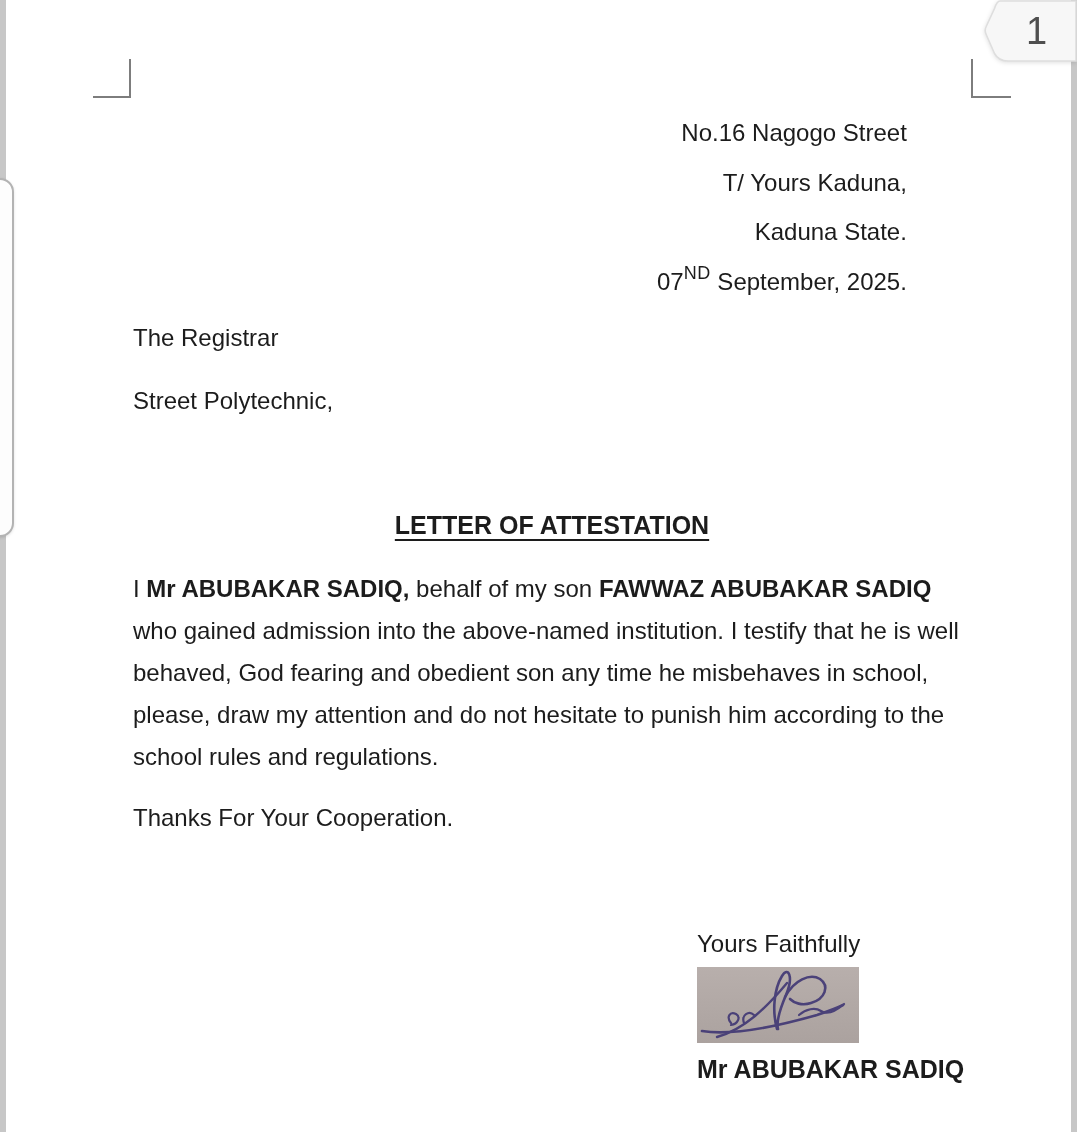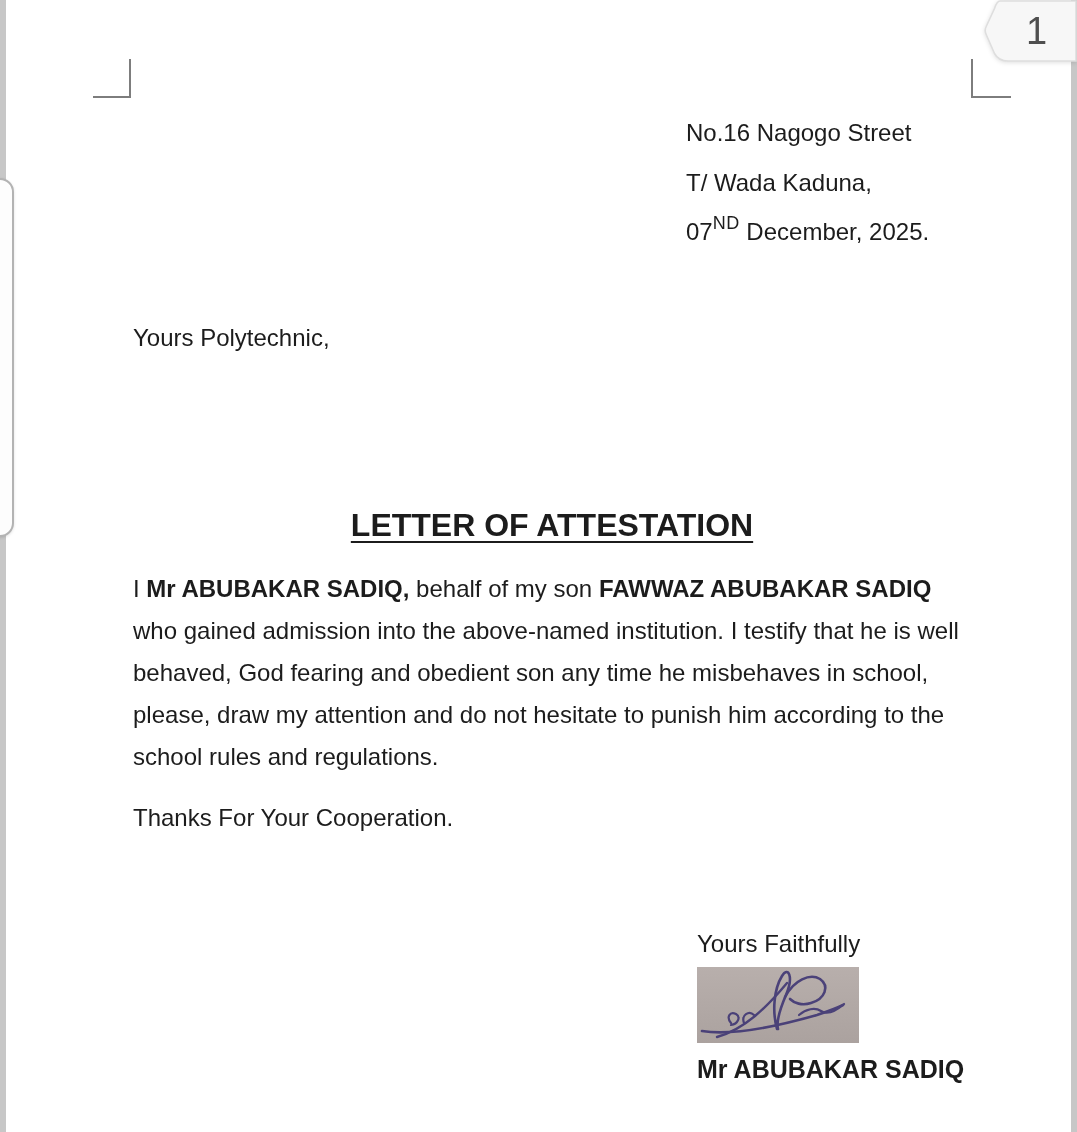--- a/index.html
+++ b/index.html
@@ -48,36 +48,36 @@
   }
 
   
   .margin-mark { position: absolute; width: 38px; height: 39px; box-sizing: border-box; }
   .margin-mark.tl { left: 93px;  top: 59px; border-right: 2px solid #7d7d7d; border-bottom: 2px solid #7d7d7d; }
   .margin-mark.tr { left: 971px; top: 59px; width: 40px; border-left: 2px solid #7d7d7d; border-bottom: 2px solid #7d7d7d; }
 
   
   .blk { position: absolute; font-size: 24px; }
 
-  .address { left: 686px; top: 108px; line-height: 49.5px; }
+  .address { left: 657px; top: 108px; line-height: 49.5px; text-align: right; }
   .address .line { display: block; white-space: nowrap; }
   .address sup {
     font-size: 18px; vertical-align: baseline;
     position: relative; top: -11px; letter-spacing: 0.5px;
   }
 
   .recipient { left: 133px; top: 307px; line-height: 62.5px; }
   .recipient .line { display: block; white-space: nowrap; }
 
   .title-wrap {
     left: 133px; top: 509px; width: 838px;
     text-align: center; line-height: 32px;
   }
   .title-wrap .title {
-    font-weight: 700; font-size: 32px;
+    font-weight: 700; font-size: 25px;
     text-decoration: underline;
     text-underline-offset: 5px;
     text-decoration-thickness: 2px;
   }
 
   .body-par { left: 133px; top: 568px; width: 842px; line-height: 42px; }
   .thanks   { left: 133px; top: 797px; line-height: 42px; white-space: nowrap; }
 
   .valediction { left: 697px; top: 923px; line-height: 42px; white-space: nowrap; }
 
@@ -104,26 +104,28 @@
 
 <div class="page-badge">
   <svg width="93" height="64" viewBox="0 0 93 64">
     <path d="M16,1 L92,1 L92,61 L24,61 Q14.5,61 10.5,53.5 L2.2,34.5 Q0.2,30.5 2.2,26.5 L10.5,8.5 Q13,1 16,1 Z" fill="#f7f7f7" stroke="#dedede" stroke-width="1.6"></path>
   </svg>
   <div class="num">1</div>
 </div>
 
 <div class="blk address">
   <span class="line">No.16 Nagogo Street</span>
-  <span class="line">T/ Wada Kaduna,</span>
-  <span class="line"><span>07</span><sup>ND</sup><span> December, 2025.</span></span>
+  <span class="line">T/ Yours Kaduna,</span>
+  <span class="line">Kaduna State.</span>
+  <span class="line"><span>07</span><sup>ND</sup><span> September, 2025.</span></span>
 </div>
 
 <div class="blk recipient">
-  <span class="line">Yours Polytechnic,</span>
+  <span class="line">The Registrar</span>
+  <span class="line">Street Polytechnic,</span>
 </div>
 
 <div class="blk title-wrap">
   <span class="title">LETTER OF ATTESTATION</span>
 </div>
 
 <div class="blk body-par"><span>I </span><span style="font-weight: 700;">Mr ABUBAKAR SADIQ,</span><span> behalf of my son </span><span style="font-weight: 700;">FAWWAZ ABUBAKAR SADIQ</span><span> who gained admission into the above-named institution. I testify that he is well behaved, God fearing and obedient son any time he misbehaves in school, please, draw my attention and do not hesitate to punish him according to the school rules and regulations.</span></div>
 
 <div class="blk thanks">Thanks For Your Cooperation.</div>
 

